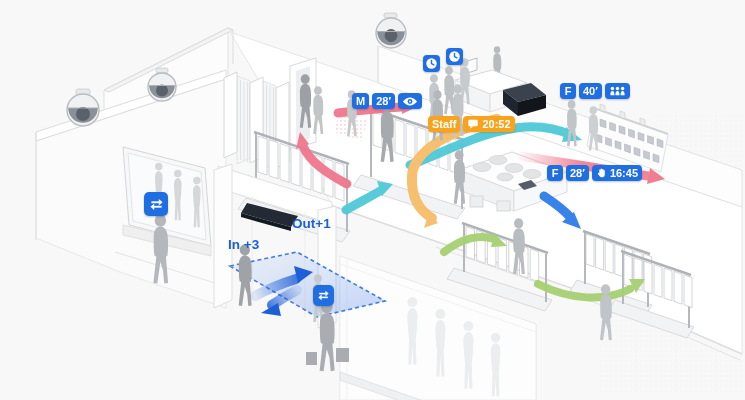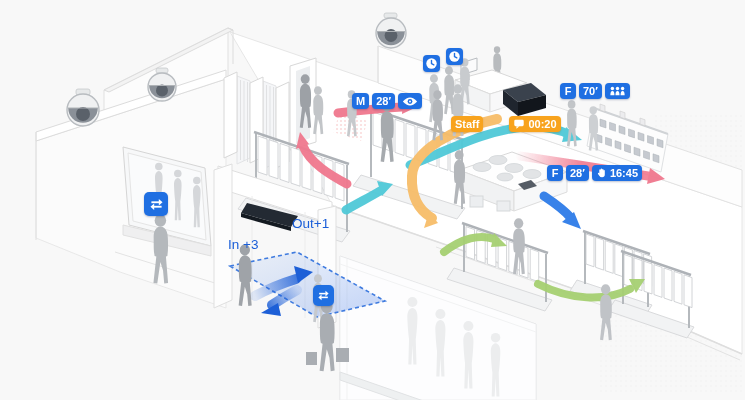--- a/index.html
+++ b/index.html
@@ -1,24 +1,24 @@
 <!DOCTYPE html>
 <html><head>
 <meta charset="utf-8">
 <style>
   html,body{margin:0;padding:0;background:#fff;}
   #stage{position:relative;width:745px;height:400px;background:#f8f8f8;overflow:hidden;
          font-family:"Liberation Sans",sans-serif;}
   #scene{position:absolute;left:0;top:0;}
-  .flabel{position:absolute;color:#1a5ed8;font-weight:normal;font-size:13.5px;letter-spacing:0;}
+  .flabel{position:absolute;color:#1a5ed8;font-weight:bold;font-size:13.5px;letter-spacing:0;}
   .badge-row{position:absolute;display:flex;gap:3px;align-items:center;}
   .chip{display:inline-flex;align-items:center;justify-content:center;gap:3px;height:16px;
         min-width:8px;padding:0 4px;border-radius:4px;background:#1f6fe2;color:#fff;
         font-weight:bold;font-size:11px;line-height:1;box-shadow:0 1px 2px rgba(20,40,90,.28);}
-  .chip.orange{background:#f8a31d;box-shadow:0 1px 2px rgba(150,90,0,.28);margin-left:23px;}
+  .chip.orange{background:#f8a31d;box-shadow:0 1px 2px rgba(150,90,0,.28);}
   .chip.sq{width:17px;height:17px;padding:0;}
   .chip.sq-lg{width:24px;height:24px;padding:0;border-radius:5px;}
   .chip.sq-md{width:21px;height:21px;padding:0;border-radius:5px;}
   .chip svg{display:block;}
 </style>
 </head>
 <body>
 
 <div id="stage">
 
@@ -326,27 +326,27 @@
       </span>
 </div>
 
 <div class="badge-row" style="left:428px;top:116px">
   <span class="chip orange">Staff</span>
   <span class="chip orange">
     <svg width="12" height="12" viewBox="0 0 14 14">
           <rect x="1.5" y="2" width="11" height="7.5" rx="1.5" fill="#fff"></rect>
           <path d="M4,9.5 L4,12.5 L7.5,9.5 Z" fill="#fff"></path>
         </svg>
-    <span>00:20</span>
+    <span>20:52</span>
   </span>
 </div>
 
 <div class="badge-row" style="left:560px;top:83px">
   <span class="chip">F</span>
-  <span class="chip">70′</span>
+  <span class="chip">40′</span>
   <span class="chip">
         <svg width="17" height="12" viewBox="0 0 20 13" fill="#fff">
           <circle cx="4" cy="3.5" r="2"></circle>
           <path d="M1.6,11.5 q0,-5 2.4,-5 q2.4,0 2.4,5 Z"></path>
           <circle cx="10" cy="3.5" r="2"></circle>
           <path d="M7.6,11.5 q0,-5 2.4,-5 q2.4,0 2.4,5 Z"></path>
           <circle cx="16" cy="3.5" r="2"></circle>
           <path d="M13.6,11.5 q0,-5 2.4,-5 q2.4,0 2.4,5 Z"></path>
         </svg>
       </span>

